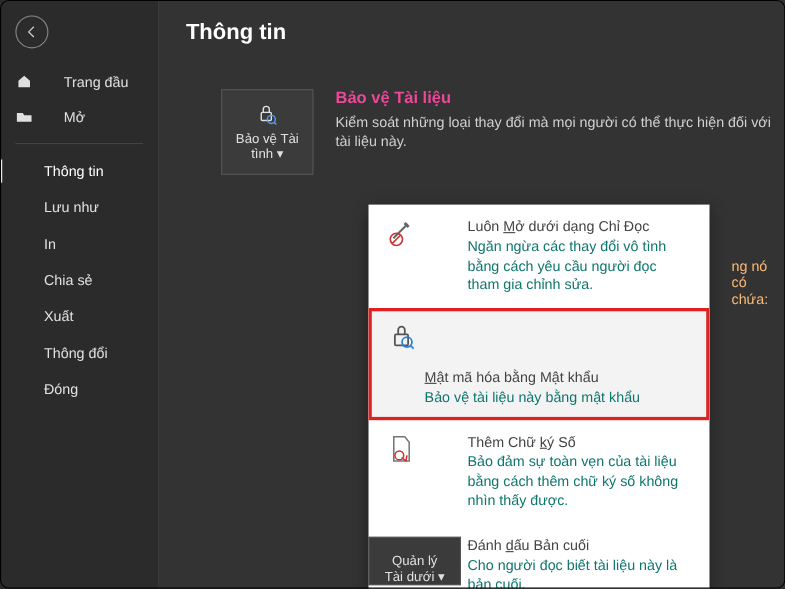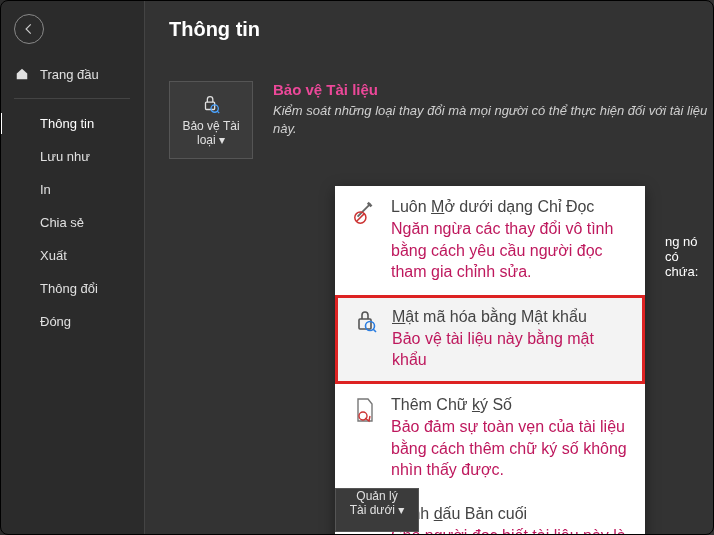--- a/index.html
+++ b/index.html
@@ -29,21 +29,21 @@
     margin: 6px 0 14px 14px;
     cursor: pointer;
     color: #ccc;
   }
   .side-item {
     display: flex; align-items: center;
     padding: 8px 14px;
     cursor: pointer;
     color: #e0e0e0;
     font-size: 13px;
-    gap: 10px;
+    gap: 28px;
   }
   .side-item.sub { padding-left: 40px; padding-top: 9px; padding-bottom: 9px; }
   .side-item.active { position: relative; color: #fff; }
   .side-item.active::before {
     content: ""; position: absolute; left: 0; top: 6px; bottom: 6px;
     width: 2px; background: #fff;
   }
   .side-sep { height: 1px; background: #444; margin: 8px 14px; }
   .side-icon { width: 16px; height: 16px; flex-shrink: 0; display:flex; align-items:center; justify-content:center;}
   .main {
@@ -63,56 +63,58 @@
   .protect-btn {
     width: 84px; height: 78px;
     background: #3b3b3b;
     border: 1px solid #555;
     display: flex; flex-direction: column;
     align-items: center; justify-content: center;
     gap: 4px; cursor: pointer;
     color: #e0e0e0;
     text-align: center;
     font-size: 12px;
+    margin-left: 32px;
   }
   .protect-btn .pb-icon { width: 26px; height: 22px; display:flex; align-items:center; justify-content:center;}
   .protect-text { flex: 1; }
   .protect-title { font-size: 15px; font-weight: 600; color: #ec4899; margin-bottom: 4px; }
-  .protect-desc { font-size: 13px; color: #d0d0d0; line-height: 1.4; font-style: italic; }
-  .peek-text { position: absolute; left: 520px; top: 234px; color: #ffffff; font-size: 13px; }
+  .protect-desc { font-size: 13px; color: #d0d0d0; line-height: 1.4; }
+  .peek-text { position: absolute; left: 520px; top: 234px; color: #fdba74; font-size: 13px; }
   .dropdown-menu {
     position: absolute;
     left: 190px; top: 186px;
     width: 310px;
     background: #fff;
     box-shadow: 0 4px 14px rgba(0,0,0,0.4);
     color: #333;
   }
   .menu-item {
     display: flex; gap: 12px;
     padding: 10px 14px;
     cursor: pointer;
     align-items: flex-start;
     border: 2px solid transparent;
   }
   .menu-item.highlight {
     border: 3px solid #d22;
     background: #f3f3f3;
+    flex-direction: column;
   }
   .mi-icon { width: 28px; height: 30px; flex-shrink:0; display:flex; align-items:flex-start; justify-content:center; }
-  .mi-text { flex: 1; font-size: 16px; }
+  .mi-text { flex: 1; font-size: 13px; margin-left: 34px; }
   .mi-title { color: #444; margin-bottom: 2px; }
   .mi-title .ul { text-decoration: underline; }
-  .mi-desc { color: #be185d; line-height: 1.35; }
+  .mi-desc { color: #0f766e; line-height: 1.35; }
   .manage-btn {
     position: absolute; left: 190px; top: 488px;
     width: 84px; height: 44px;
     background: #3b3b3b; border: 1px solid #555;
     color: #e0e0e0; font-size: 12px;
-    display: flex; align-items: flex-start; justify-content: center;
+    display: flex; align-items: flex-end; justify-content: center;
     text-align:center; cursor: pointer;
   }
   
   .frame { position:absolute; inset:0; border:1px solid #000; border-radius:8px; pointer-events:none;}
 </style>
 </head>
 <body>
 
 <div class="container">
   <div class="sidebar">
@@ -123,20 +125,28 @@
     </div>
     <div id="side-top">
         <div class="side-item">
           <span class="side-icon">
             <svg width="14" height="14" viewBox="0 0 24 24">
               <path d="M3 11l9-8 9 8v10H3z" fill="#e0e0e0"></path>
             </svg>
           </span>
           <span>Trang đầu</span>
         </div>
+        <div class="side-item">
+          <span class="side-icon">
+            <svg width="16" height="12" viewBox="0 0 24 18">
+              <path d="M2 4h8l2 3h10v9H2z" fill="#e0e0e0"></path>
+            </svg>
+          </span>
+          <span>Mở</span>
+        </div>
       </div>
     <div class="side-sep"></div>
     <div id="side-mid">
         <div class="side-item sub active">
           <span>Thông tin</span>
         </div>
         <div class="side-item sub">
           <span>Lưu như</span>
         </div>
         <div class="side-item sub">
@@ -165,21 +175,21 @@
         <span class="pb-icon">
           <svg width="24" height="22" viewBox="0 0 24 24">
               <rect x="6" y="10" width="10" height="8" rx="1" fill="none" stroke="#e0e0e0" stroke-width="1.4"></rect>
               <path d="M8 10V7a3 3 0 016 0v3" fill="none" stroke="#e0e0e0" stroke-width="1.4"></path>
               <circle cx="16" cy="17" r="4" fill="none" stroke="#4aa3ff" stroke-width="1.4"></circle>
               <path d="M18.5 19.5L21 22" stroke="#4aa3ff" stroke-width="1.4"></path>
             </svg>
         </span>
         <div>
           <span>Bảo vệ Tài</span><br>
-          <span>loại</span> <span>▾</span>
+          <span>tình</span> <span>▾</span>
         </div>
       </div>
       <div class="protect-text">
         <div class="protect-title">Bảo vệ Tài liệu</div>
         <div class="protect-desc">Kiểm soát những loại thay đổi mà mọi người có thể thực hiện đối với tài liệu này.</div>
       </div>
     </div>
 
     <div class="peek-text">ng nó có chứa:</div>
 

